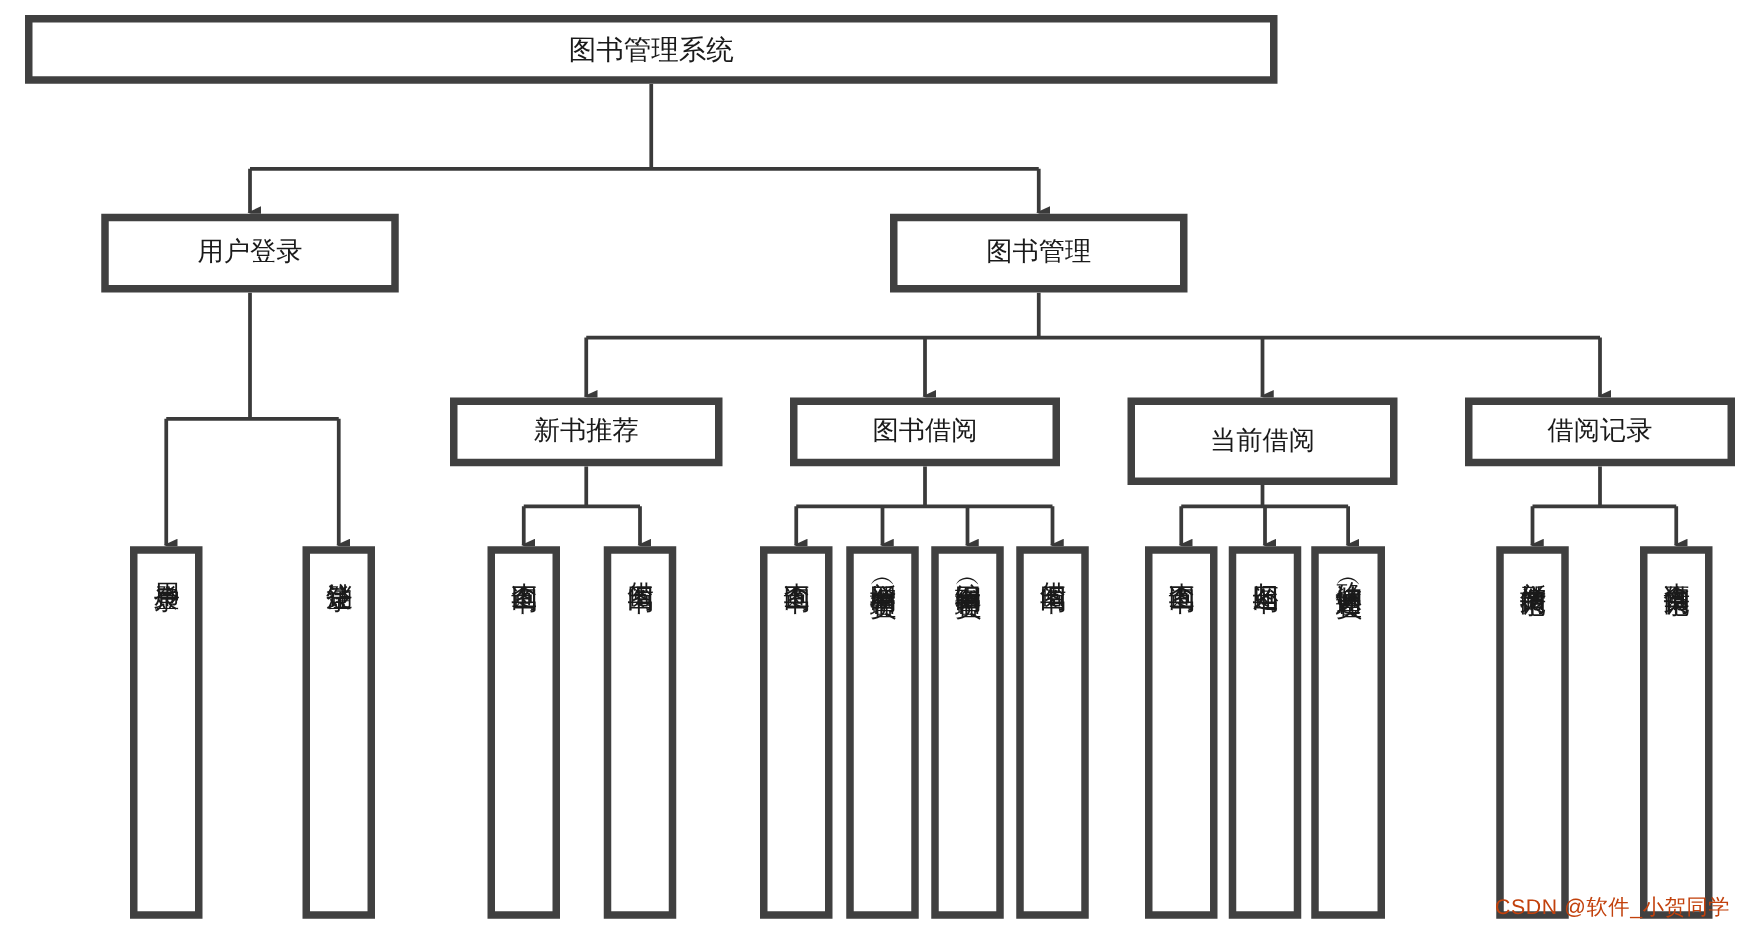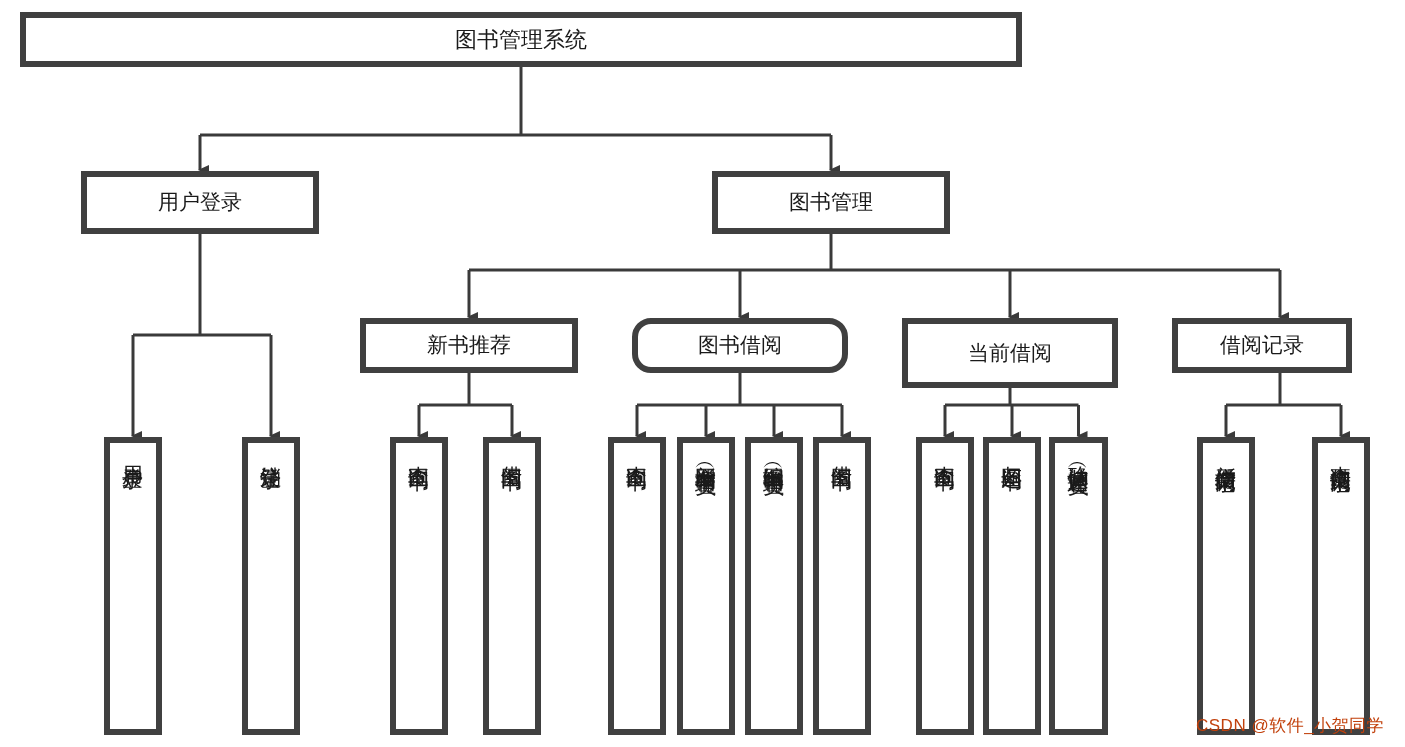--- a/index.html
+++ b/index.html
@@ -118,27 +118,27 @@
       </div>
       <div class="node horizontal" id="node-user-login" style="left: 81px; top: 171px; width: 238px; height: 63px;">
         <span class="node-label">用户登录</span>
       </div>
       <div class="node horizontal" id="node-book-manage" style="left: 712px; top: 171px; width: 238px; height: 63px;">
         <span class="node-label">图书管理</span>
       </div>
       <div class="node horizontal" id="node-new-book-rec" style="left: 360px; top: 318px; width: 218px; height: 55px;">
         <span class="node-label">新书推荐</span>
       </div>
-      <div class="node horizontal" id="node-book-borrow" style="left: 632px; top: 318px; width: 216px; height: 55px; border-radius: 19px;">
+      <div class="node horizontal" id="node-book-borrow" style="left: 632px; top: 318px; width: 216px; height: 55px;">
         <span class="node-label">图书借阅</span>
       </div>
       <div class="node horizontal" id="node-current-borrow" style="left: 902px; top: 318px; width: 216px; height: 70px;">
         <span class="node-label">当前借阅</span>
       </div>
-      <div class="node horizontal" id="node-borrow-record" style="left: 1172px; top: 318px; width: 180px; height: 55px; align-items: center;">
+      <div class="node horizontal" id="node-borrow-record" style="left: 1172px; top: 318px; width: 216px; height: 55px; align-items: center;">
         <span class="node-label">借阅记录</span>
       </div>
       <div class="node vertical" id="node-leaf-user-login" style="left: 104px; top: 437px; width: 58px; height: 298px;">
         <span class="node-label">用户登录</span>
       </div>
       <div class="node vertical" id="node-leaf-logout" style="left: 242px; top: 437px; width: 58px; height: 298px;">
         <span class="node-label">注销登录</span>
       </div>
       <div class="node vertical" id="node-leaf-query-1" style="left: 390px; top: 437px; width: 58px; height: 298px;">
         <span class="node-label">查询图书</span>

